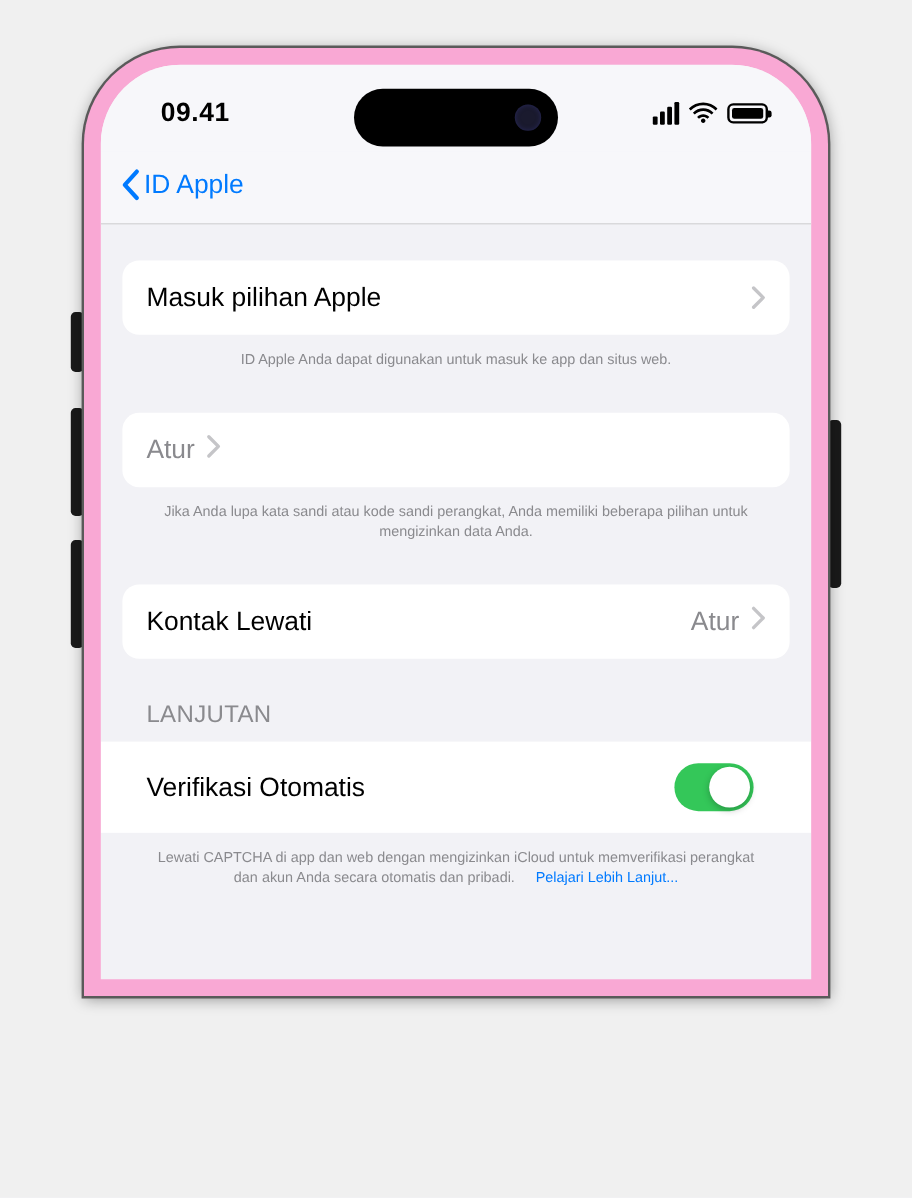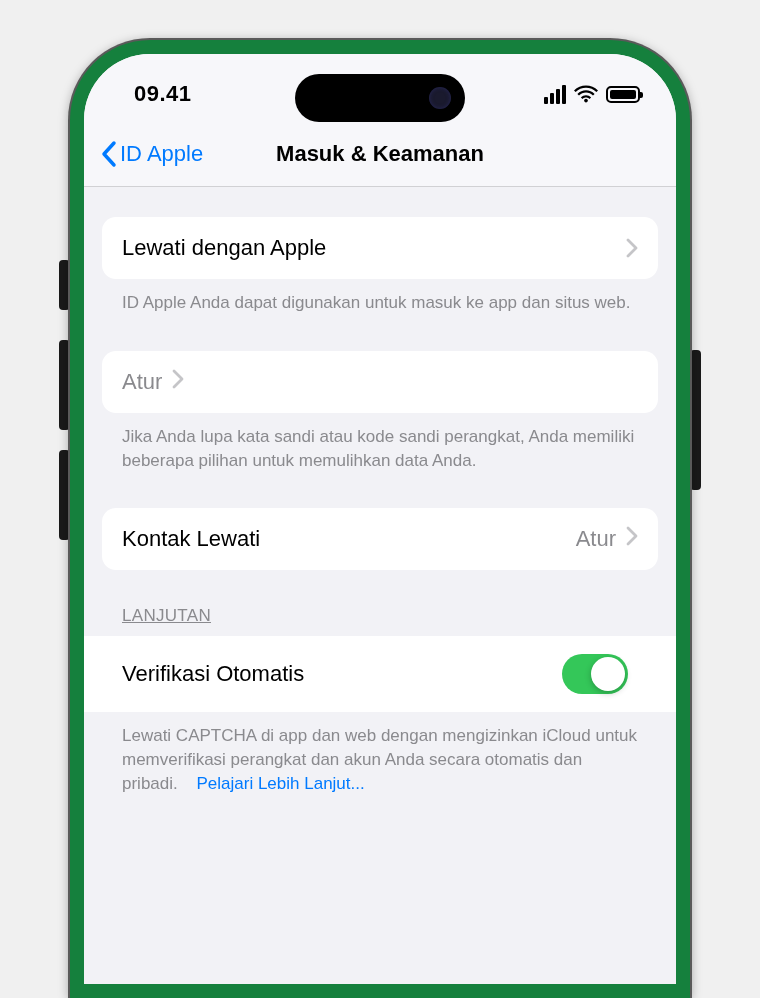--- a/index.html
+++ b/index.html
@@ -10,22 +10,22 @@
       height: 998px;
       position: relative;
       border-radius: 40px;
       overflow: hidden;
     }
     .phone-frame {
       position: absolute;
       top: 40px;
       left: 70px;
       width: 620px;
-      height: 958px;
-      background: #15803d;
+      height: 790px;
+      background: #f9a8d4;
       border-radius: 80px 80px 0 0;
       padding: 14px;
       box-shadow: 0 0 0 2px #5a5a5a, 0 2px 12px rgba(0,0,0,0.4);
     }
     .phone-screen {
       width: 100%;
       height: 100%;
       background: #f2f2f6;
       border-radius: 66px 66px 0 0;
       overflow: hidden;
@@ -144,25 +144,24 @@
       font-weight: 600;
       color: #000;
     }
     .content {
       padding: 30px 18px 0;
       overflow-y: auto;
     }
     .section { margin-bottom: 36px; }
     .section.tight { margin-bottom: 10px; }
     .section-header {
-      font-size: 17px;
+      font-size: 20px;
       color: #8a8a8e;
       padding: 0 20px 10px;
       letter-spacing: 0.3px;
-      text-decoration: underline;
     }
     .row {
       background: #fff;
       border-radius: 14px;
       padding: 18px 20px;
       display: flex;
       align-items: center;
       justify-content: space-between;
       cursor: pointer;
     }
@@ -178,24 +177,25 @@
       gap: 10px;
     }
     .row-value {
       font-size: 22px;
       color: #8a8a8e;
     }
     .chevron {
       color: #c5c5c8;
     }
     .footer-text {
-      font-size: 17px;
+      font-size: 12px;
       color: #8a8a8e;
       padding: 12px 20px 0;
       line-height: 1.4;
+      text-align: center;
     }
     .footer-link {
       color: #007aff;
       margin-left: 14px;
     }
     .toggle {
       width: 66px;
       height: 40px;
       background: #34c759;
       border-radius: 20px;
@@ -247,47 +247,46 @@
       </div>
     </div>
 
     <div class="nav-bar">
       <div class="back-button">
         <svg class="chevron-back" width="18" height="28" viewBox="0 0 18 28">
             <path d="M14 3 L4 14 L14 25" stroke="#007aff" stroke-width="3.5" fill="none" stroke-linecap="round" stroke-linejoin="round"></path>
           </svg>
         <span>ID Apple</span>
       </div>
-      <div class="nav-title">Masuk &amp; Keamanan</div>
     </div>
 
     <div class="content">
 
       <div class="section">
         <div class="row">
-          <div class="row-label">Lewati dengan Apple</div>
+          <div class="row-label">Masuk pilihan Apple</div>
           <div class="row-right">
             <svg class="chevron" width="12" height="20" viewBox="0 0 12 20">
                 <path d="M2 2 L10 10 L2 18" stroke="#c5c5c8" stroke-width="2.8" fill="none" stroke-linecap="round" stroke-linejoin="round"></path>
               </svg>
           </div>
         </div>
         <div class="footer-text">ID Apple Anda dapat digunakan untuk masuk ke app dan situs web.</div>
       </div>
 
       <div class="section">
         <div class="row">
           <div class="row-right">
             <span class="row-value">Atur</span>
             <svg class="chevron" width="12" height="20" viewBox="0 0 12 20">
                 <path d="M2 2 L10 10 L2 18" stroke="#c5c5c8" stroke-width="2.8" fill="none" stroke-linecap="round" stroke-linejoin="round"></path>
               </svg>
           </div>
         </div>
-        <div class="footer-text">Jika Anda lupa kata sandi atau kode sandi perangkat, Anda memiliki beberapa pilihan untuk memulihkan data Anda.</div>
+        <div class="footer-text">Jika Anda lupa kata sandi atau kode sandi perangkat, Anda memiliki beberapa pilihan untuk mengizinkan data Anda.</div>
       </div>
 
       <div class="section">
         <div class="row">
           <div class="row-label">Kontak Lewati</div>
           <div class="row-right">
             <span class="row-value">Atur</span>
             <svg class="chevron" width="12" height="20" viewBox="0 0 12 20">
                 <path d="M2 2 L10 10 L2 18" stroke="#c5c5c8" stroke-width="2.8" fill="none" stroke-linecap="round" stroke-linejoin="round"></path>
               </svg>

